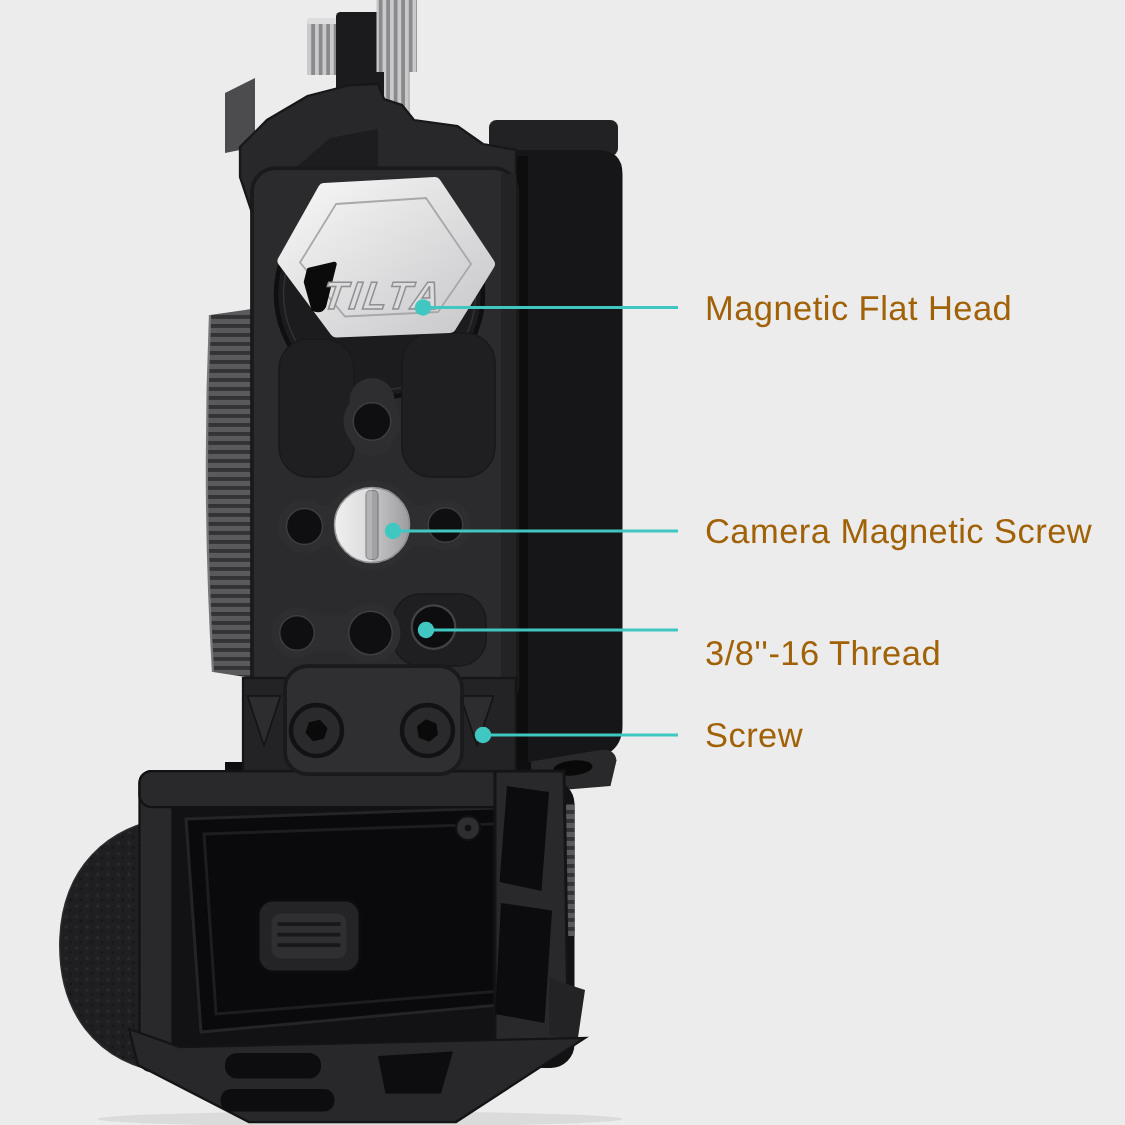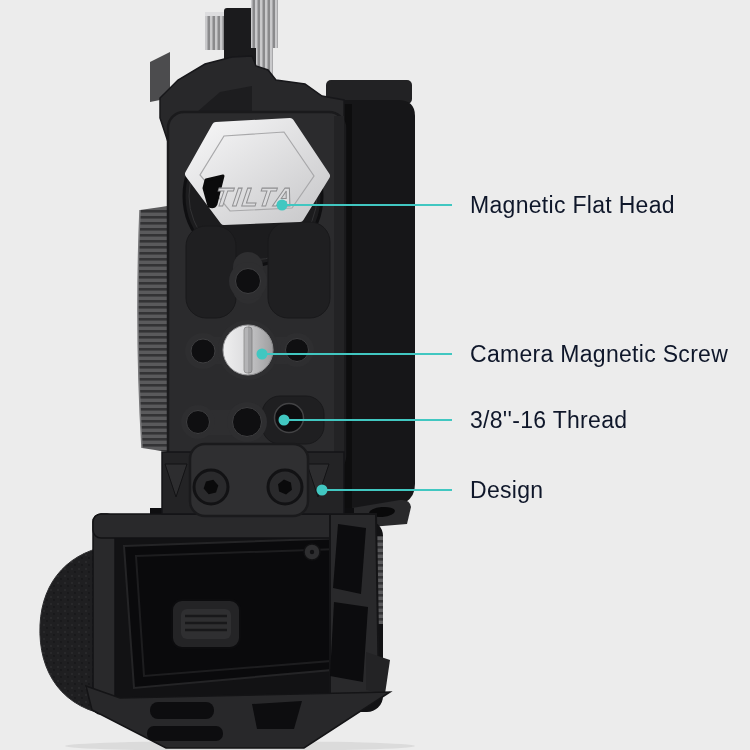--- a/index.html
+++ b/index.html
@@ -5,21 +5,21 @@
   html,body{margin:0;padding:0;}
   #stage{
     position:relative;width:750px;height:750px;overflow:hidden;
     background:#ECECEC;
     font-family:"Liberation Sans", sans-serif;
   }
   #product-svg{position:absolute;left:0;top:0;}
   .lbl{
     position:absolute;left:470px;
     font-size:23px;line-height:26px;letter-spacing:0.3px;
-    color:#0f172a;white-space:nowrap;
+    color:#a16207;white-space:nowrap;
   }
 </style>
 </head>
 <body>
 
 <div id="stage">
 
   <svg id="product-svg" width="750" height="750" viewBox="0 0 750 750" xmlns="http://www.w3.org/2000/svg">
     <defs>
       <linearGradient id="hexGrad" x1="0" y1="0" x2="1" y2="1">
@@ -171,20 +171,20 @@
       <circle cx="322" cy="490" r="5.5"></circle>
     </g>
   </svg>
 
   <div class="lbl" style="top:192px">
     <div>Magnetic Flat Head</div>
   </div>
   <div class="lbl" style="top:341px">
     <div>Camera Magnetic Screw</div>
   </div>
-  <div class="lbl" style="top:407px">
+  <div class="lbl" style="top:422px">
     <div>3/8''-16 Thread</div>
   </div>
   <div class="lbl" style="top:477px">
-    <div>Design</div>
+    <div>Screw</div>
   </div>
 
 </div>
 
 </body></html>

